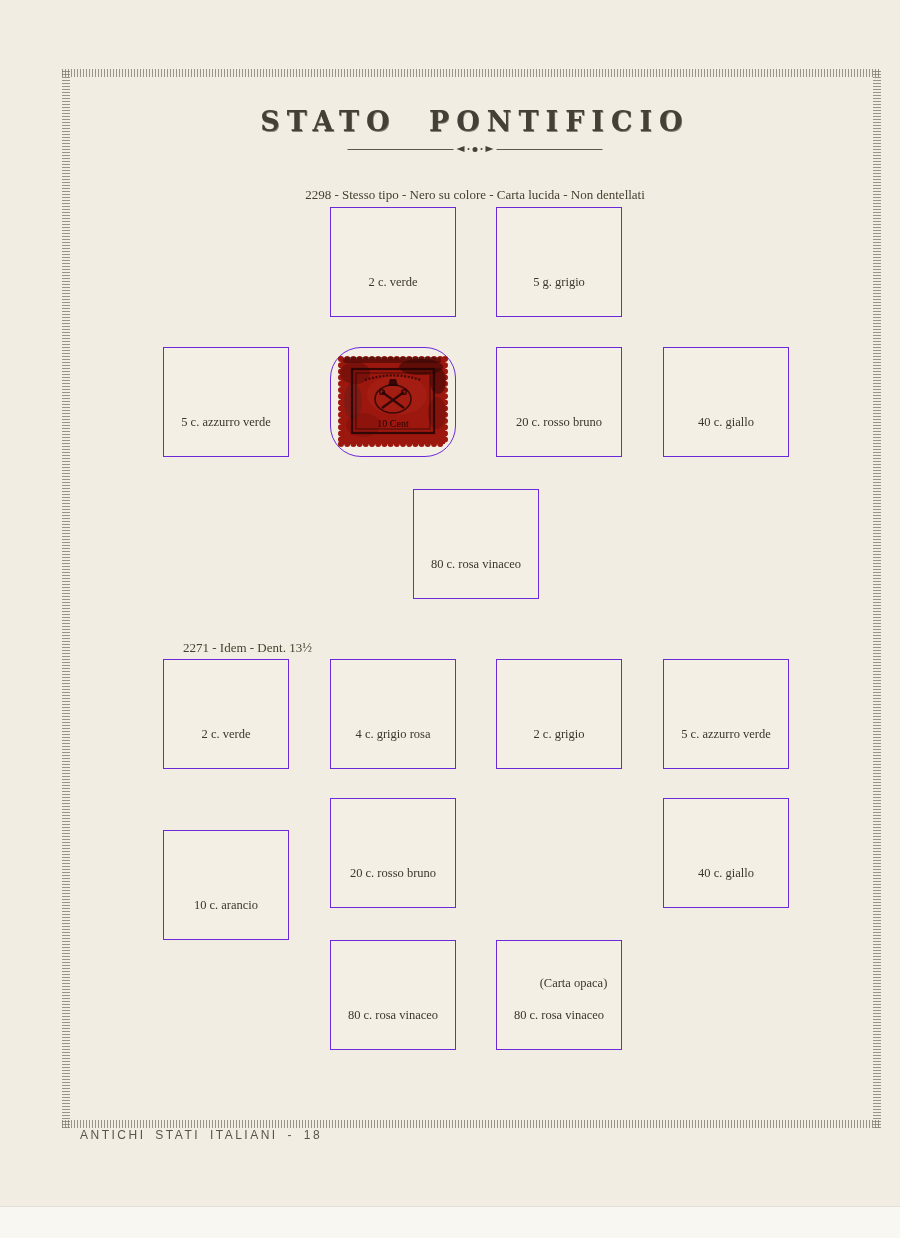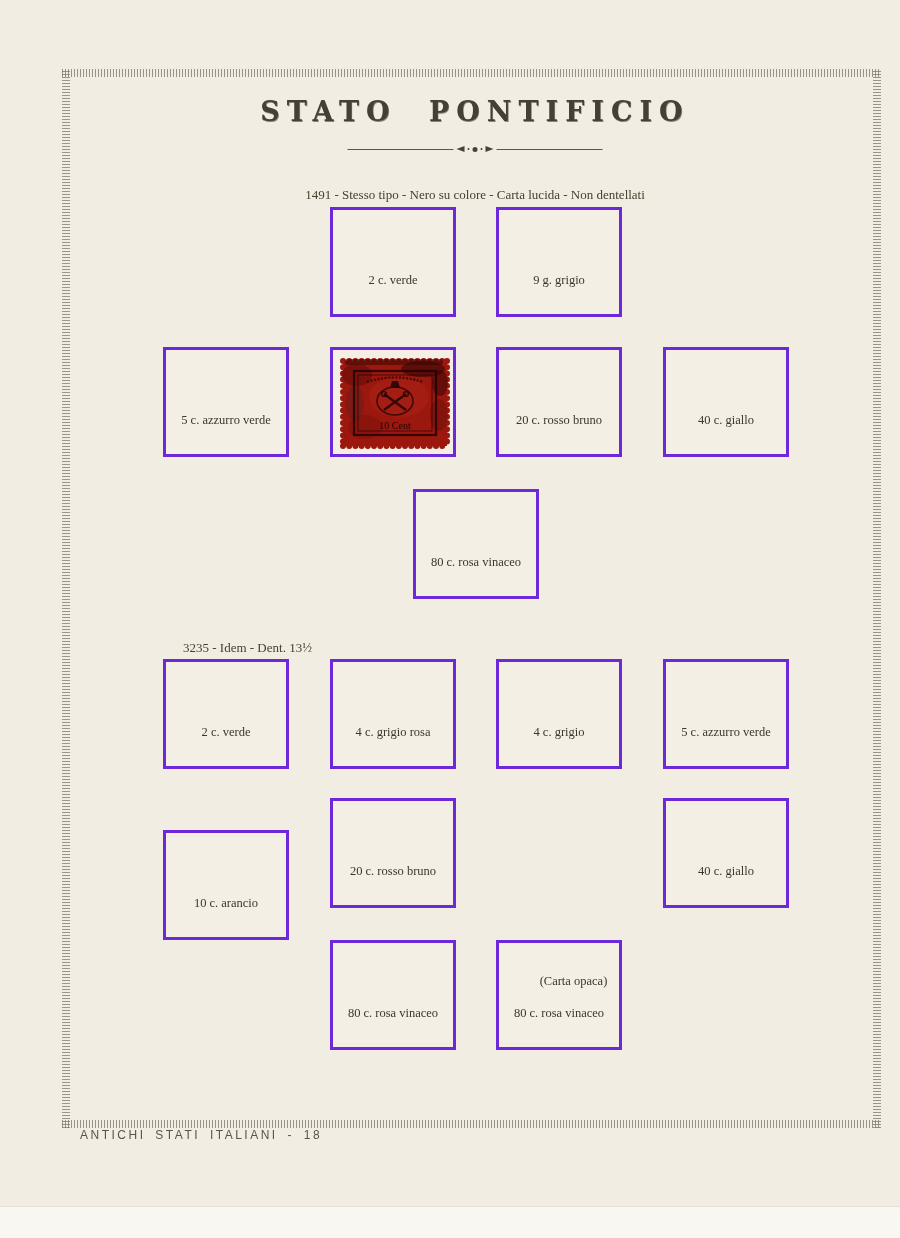--- a/index.html
+++ b/index.html
@@ -11,46 +11,46 @@
   
   .frame { position:absolute; opacity:.85; }
   .frame.h { height:8px; background:repeating-linear-gradient(90deg, rgba(125,120,110,.9) 0 1px, rgba(125,120,110,0) 1px 3px); }
   .frame.v { width:8px;  background:repeating-linear-gradient(0deg,  rgba(125,120,110,.9) 0 1px, rgba(125,120,110,0) 1px 3px); }
   .frame.top    { left:62px; top:69px;   width:819px; }
   .frame.bottom { left:62px; top:1120px; width:819px; }
   .frame.left   { left:62px; top:69px;   height:1059px; }
   .frame.right  { left:873px; top:69px;  height:1059px; }
 
   .page-title {
-    position:absolute; left:50px; right:0; top:96px; text-align:center;
+    position:absolute; left:50px; right:0; top:106px; text-align:center;
     font-family:"DejaVu Serif", serif; font-weight:bold;
     font-size:27px; letter-spacing:7px; word-spacing:16px; color:#454037;
     text-shadow:0.6px 0.6px 0 #8a8478;
   }
   .ornament { position:absolute; top:146px; left:475px; transform:translateX(-50%);
     display:flex; align-items:center; gap:3px; }
   .orn-line { width:106px; height:1px; background:#5d5749; }
   .tri-l { width:0;height:0;border-top:3px solid transparent;border-bottom:3px solid transparent;border-right:8px solid #474136; }
   .tri-r { width:0;height:0;border-top:3px solid transparent;border-bottom:3px solid transparent;border-left:8px solid #474136; }
   .dot-sm { width:2px;height:2px;border-radius:50%;background:#474136; }
   .dot-lg { width:5px;height:5px;border-radius:50%;background:#474136; }
 
   .heading { position:absolute; font-size:13px; color:#46402f; }
   .heading.centered { left:50px; right:0; text-align:center; }
 
   .box {
     position:absolute; width:126px; height:110px; box-sizing:border-box;
-    border:3px solid #6d28d9; background:#f3efe4;
+    border:1px solid #6d28d9; background:#f3efe4;
     display:flex; flex-direction:column; justify-content:flex-end; align-items:center;
     padding-bottom:26px;
   }
   .lbl { font-size:12.5px; line-height:15px; color:#3c362d; white-space:nowrap; }
   .lbl.sub { margin-bottom:17px;margin-left:29px; }
 
-  .stamp-cell { padding:13px; justify-content:flex-start; }
+  .stamp-cell { padding:13px; justify-content:flex-start;border-radius:31px; }
   .stamp { position:absolute; left:4px; top:5px; width:116px; height:97px; }
 
   .footer {
     position:absolute; left:80px; top:1128px;
     font-family:"Liberation Sans", sans-serif; font-size:12px;
     letter-spacing:2.5px; word-spacing:4px; color:#57544b;
   }
   .page-edge {
     position:absolute; left:0; top:1206px; width:900px; height:32px;
     background:#f8f7f2; border-top:1px solid #e2dfd7;
@@ -70,27 +70,27 @@
   <div class="ornament">
     <span class="orn-line"></span>
     <span class="tri-l"></span>
     <span class="dot-sm"></span>
     <span class="dot-lg"></span>
     <span class="dot-sm"></span>
     <span class="tri-r"></span>
     <span class="orn-line"></span>
   </div>
 
-  <div class="heading centered" style="top:187px">1491 - Stesso tipo - Nero su colore - Carta lucida - Non dentellati</div>
+  <div class="heading centered" style="top:187px">2298 - Stesso tipo - Nero su colore - Carta lucida - Non dentellati</div>
 
   <div class="box" style="left:330px;top:207px">
     <span class="lbl">2 c. verde</span>
   </div>
   <div class="box" style="left:496px;top:207px">
-    <span class="lbl">9 g. grigio</span>
+    <span class="lbl">5 g. grigio</span>
   </div>
 
   <div class="box" style="left:163px;top:347px">
     <span class="lbl">5 c. azzurro verde</span>
   </div>
 
   <div class="box stamp-cell" style="left:330px;top:347px">
     <svg class="stamp" viewBox="0 0 116 97">
 
       <rect x="6" y="6" width="104" height="85" fill="#9c170e"></rect>
@@ -123,30 +123,30 @@
     <span class="lbl">20 c. rosso bruno</span>
   </div>
   <div class="box" style="left:663px;top:347px">
     <span class="lbl">40 c. giallo</span>
   </div>
 
   <div class="box" style="left:413px;top:489px">
     <span class="lbl">80 c. rosa vinaceo</span>
   </div>
 
-  <div class="heading" style="left:183px;top:640px">3235 - Idem - Dent. 13½</div>
+  <div class="heading" style="left:183px;top:640px">2271 - Idem - Dent. 13½</div>
 
   <div class="box" style="left:163px;top:659px">
     <span class="lbl">2 c. verde</span>
   </div>
   <div class="box" style="left:330px;top:659px">
     <span class="lbl">4 c. grigio rosa</span>
   </div>
   <div class="box" style="left:496px;top:659px">
-    <span class="lbl">4 c. grigio</span>
+    <span class="lbl">2 c. grigio</span>
   </div>
   <div class="box" style="left:663px;top:659px">
     <span class="lbl">5 c. azzurro verde</span>
   </div>
 
   <div class="box" style="left:163px;top:830px">
     <span class="lbl">10 c. arancio</span>
   </div>
   <div class="box" style="left:330px;top:798px">
     <span class="lbl">20 c. rosso bruno</span>

